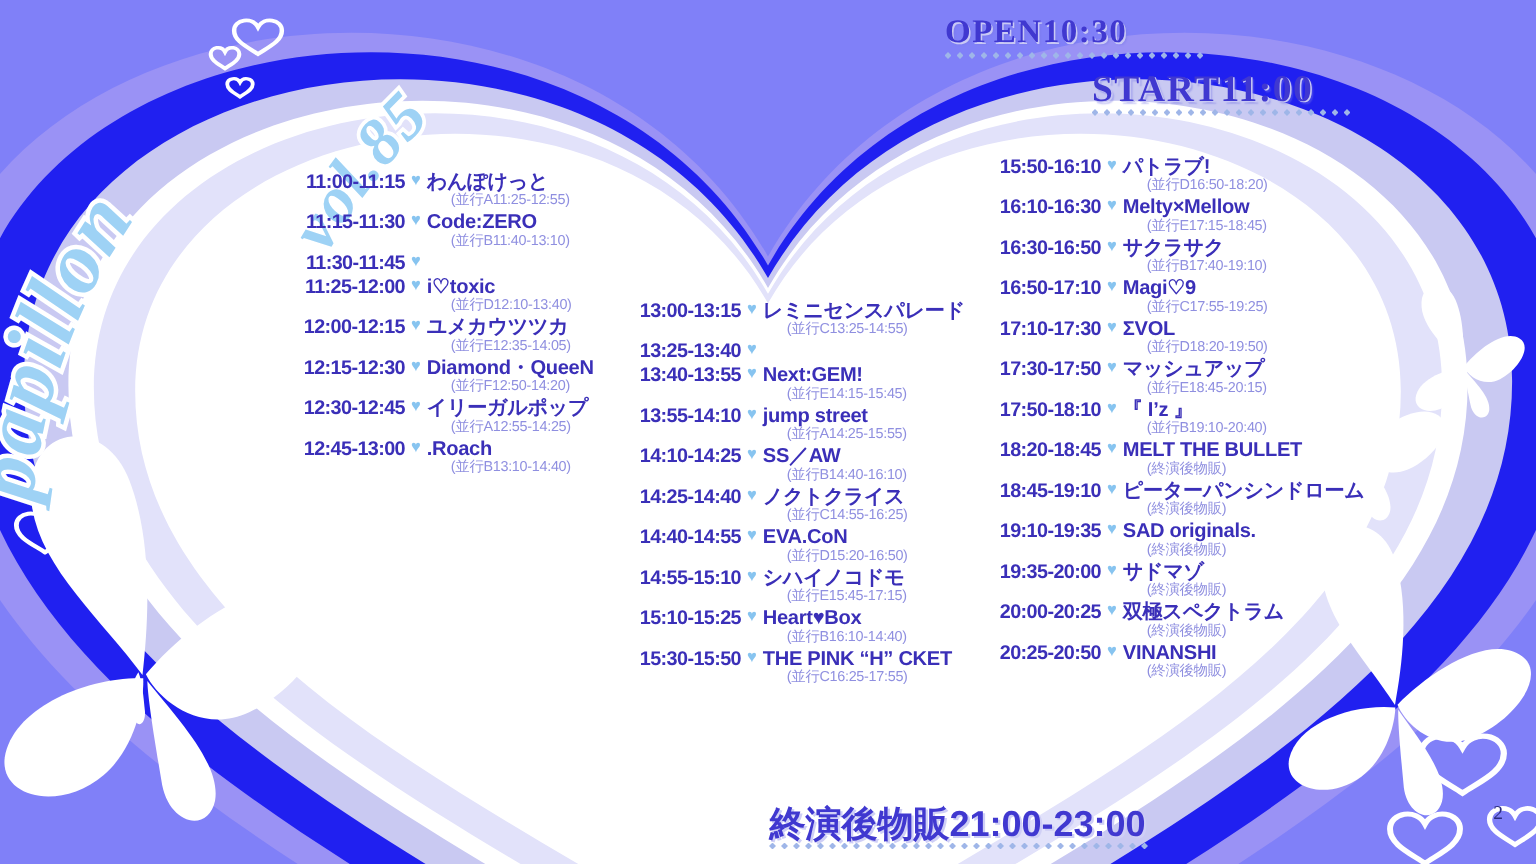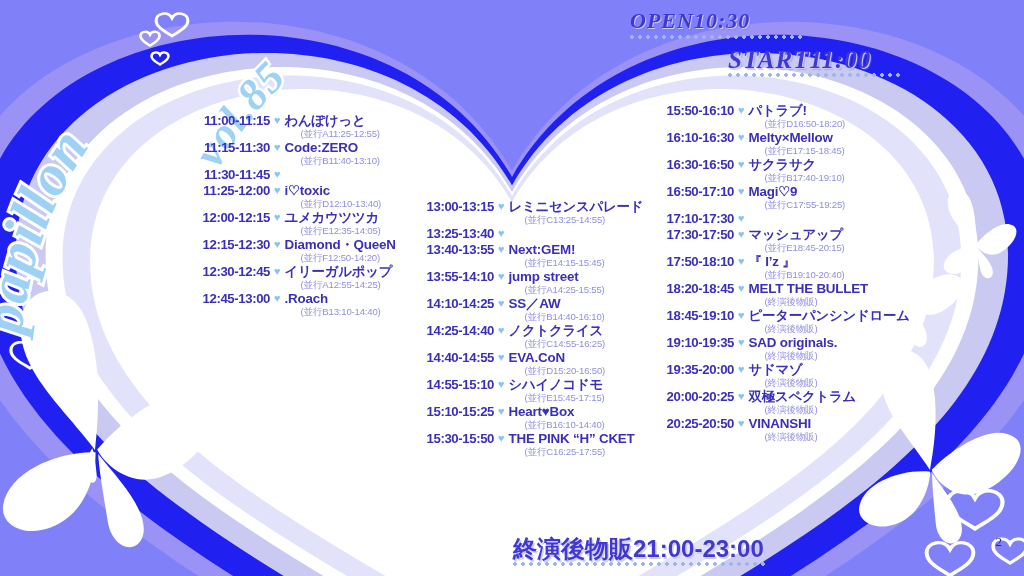--- a/index.html
+++ b/index.html
@@ -51,21 +51,20 @@
 
   
   .col1 .time{ width:84px; }
   .col2 .time{ width:84px; }
   .col3 .time{ width:84px; }
 
   
   .headline{
     position:absolute;
     font-family:"Liberation Serif", serif;
-    font-style:italic;
     font-weight:bold;
     color:#4038d0;
     letter-spacing:1px;
     text-shadow: 1px 1px 0 #c9c9f4, 2px 2px 1px rgba(120,120,230,.4);
     white-space:nowrap;
   }
   .dots{
     position:absolute;
     height:4px;
     background-image: radial-gradient(circle, #9fb6e8 38%, transparent 40%);
@@ -384,20 +383,24 @@
         <div class="time">16:50-17:10</div>
         <div class="hrt">♥</div>
         <div class="namewrap">
           <div class="name">Magi♡9</div>
           <div class="sub">(並行C17:55-19:25)</div>
         </div>
       </div>
       <div class="row">
         <div class="time">17:10-17:30</div>
         <div class="hrt">♥</div>
+        <div class="namewrap">
+          <div class="name">ΣVOL</div>
+          <div class="sub">(並行D18:20-19:50)</div>
+        </div>
       </div>
       <div class="row">
         <div class="time">17:30-17:50</div>
         <div class="hrt">♥</div>
         <div class="namewrap">
           <div class="name">マッシュアップ</div>
           <div class="sub">(並行E18:45-20:15)</div>
         </div>
       </div>
       <div class="row">

